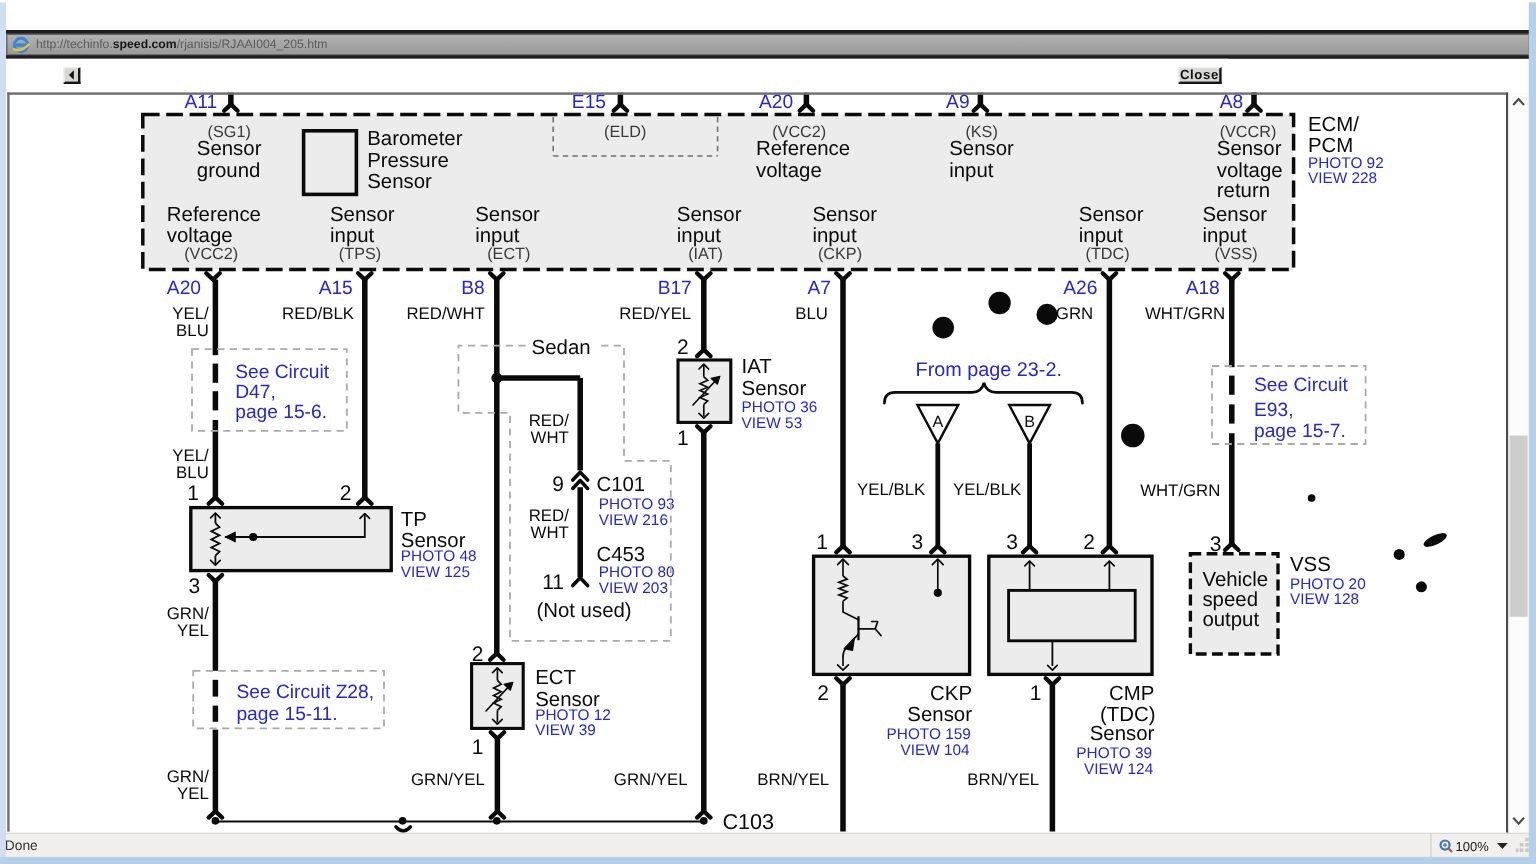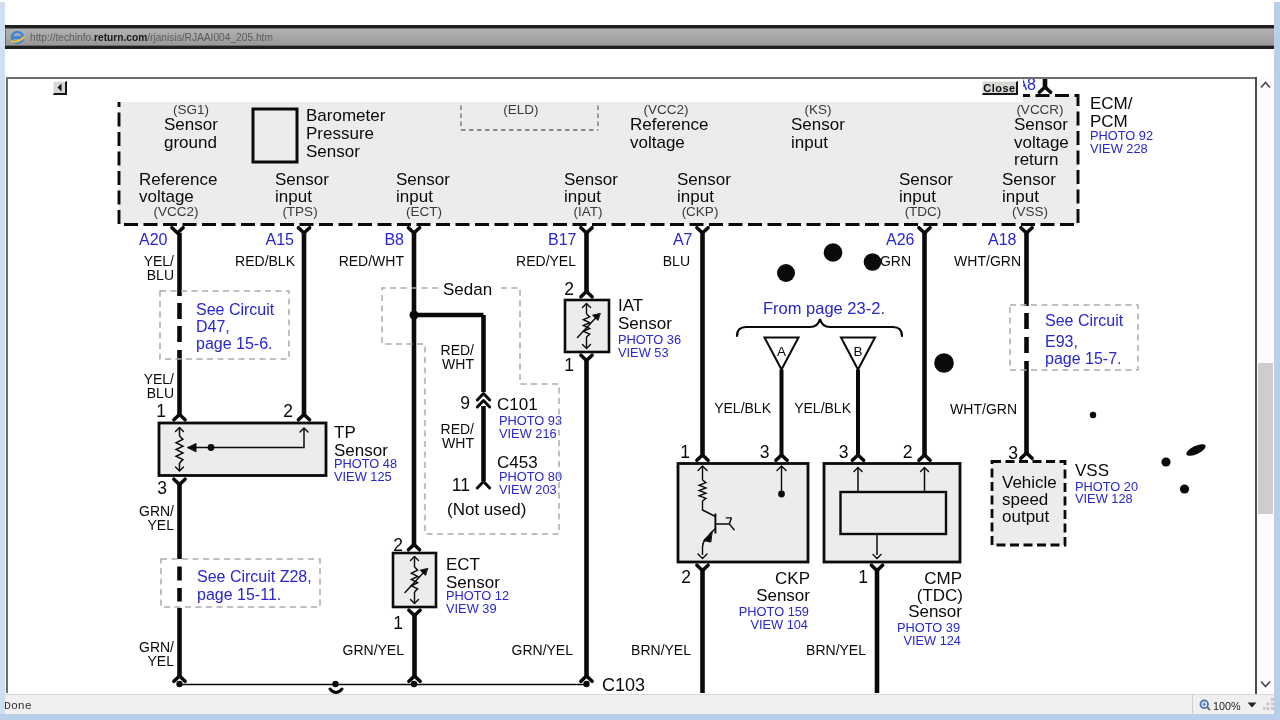--- a/index.html
+++ b/index.html
@@ -9,35 +9,35 @@
 #titletext { position:absolute; left:0; top:6px; width:1204px; text-align:center; font-size:12.5px; color:#1b1b1b; }
 .winbtn { position:absolute; top:6px; height:14px; border:1px solid #44535f; border-radius:2px 2px 3px 3px; }
 #btnmin { left:1188px; width:27px; background:linear-gradient(#f8fbfe,#dde9f5 45%,#c0d3e9 50%,#d7e4f3); }
 #btnmax { left:1216px; width:24px; background:linear-gradient(#f8fbfe,#dde9f5 45%,#c0d3e9 50%,#d7e4f3); }
 #btncls { left:1243px; width:29px; background:linear-gradient(#f4bfab,#e4876b 40%,#d2543a 55%,#dd6f4d); }
 #addrbar { position:absolute; left:0; top:25px; width:1280px; height:24px; background:#1f1f1f; }
 #addrfield { position:absolute; left:5px; top:2.5px; width:1270px; height:18px;
   background:linear-gradient(#b2b2b2,#9a9a9a); border:1px solid #6e6e6e; }
 #url { position:absolute; left:24px; top:3px; font-size:10.2px; color:#5c5c5c; white-space:pre; }
 #url b { color:#191919; }
-#toolbar { position:absolute; left:0; top:49px; width:1023px; height:28px; background:#ffffff;margin-top:25px; }
+#toolbar { position:absolute; left:0; top:49px; width:1023px; height:28px; background:#ffffff; }
 #backbtn { position:absolute; left:53px; top:6.5px; width:14px; height:14.5px; background:#d6d6d3;
   border-top:1px solid #f0f0f0; border-left:1px solid #efefef; border-right:2px solid #161616; border-bottom:2px solid #161616; }
 #backbtn svg { display:block; }
 #closebtn { position:absolute; left:982px; top:6.5px; width:36px; height:14.5px; background:#d8d8d5;
   border-top:1px solid #f0f0f0; border-left:1px solid #efefef; border-right:2px solid #161616; border-bottom:2px solid #161616;
   font-size:11px; font-weight:bold; color:#111; text-align:center; line-height:12px; letter-spacing:0.5px; }
 #frametop { position:absolute; left:5.5px; top:76.5px; width:1250px; height:2px; background:#6e6e6e; }
 #frameleft { position:absolute; left:5.5px; top:76.5px; width:2.5px; height:616.5px; background:#6e6e6e; }
 #divider { position:absolute; left:1254.5px; top:76.5px; width:2.5px; height:617px; background:#4c4c4c; }
 #sbar { position:absolute; left:1257px; top:77px; width:17px; height:616px; background:#fcfcfc; }
 #sthumb { position:absolute; left:1px; top:286px; width:15px; height:151px; background:#cdcdcd; }
 #statusbar { position:absolute; left:0; top:694px; width:1280px; height:20px; background:#f1f0ee;
   border-top:1px solid #d7d7d7; font-size:11.5px; color:#333; }
-#done { position:absolute; left:4px; top:4px;font-family:Liberation Mono, monospace; }
+#done { position:absolute; left:4px; top:4px; }
 #zoomsep { position:absolute; left:1192px; top:0; width:1px; height:20px; background:#d0d0d0; }
 #zoomtxt { position:absolute; left:1213px; top:4.5px; color:#222; font-size:10.8px; }
 #bottomstrip { position:absolute; left:0; top:714px; width:1280px; height:6px; background:#b7cfe9; }
 #leftstrip { position:absolute; left:0; top:2px; width:5px; height:712px; background:#cfdff0; }
 #rightstrip { position:absolute; left:1274px; top:2px; width:6px; height:712px; background:#b7cfe9; }
 #diagram { position:absolute; left:0; top:0; }
 </style></head>
 <body>
 <div id="win">
 <svg id="diagram" width="1280" height="720" viewBox="0 0 1280 720">
@@ -325,21 +325,21 @@
 <circle cx="1184.5" cy="489" r="4.6" fill="#0a0a0a"></circle>
 <ellipse cx="1196" cy="450" rx="10.5" ry="4" transform="rotate(-25 1196 450)" fill="#0a0a0a"></ellipse>
 </svg>
 <div id="addrbar">
       <div id="addrfield">
  <svg style="position:absolute;left:4px;top:1px" width="15" height="15" viewBox="0 0 16 16">
   <circle cx="8" cy="8" r="6" fill="none" stroke="#3a85d8" stroke-width="2.6"></circle>
   <rect x="3" y="6.6" width="10" height="3" fill="#3a85d8"></rect>
   <path d="M1 11.5 Q8 15 15.5 7" stroke="#e8c13c" stroke-width="2.2" fill="none"></path>
  </svg>
- <div id="url">http://techinfo.<b>return.com</b>/rjanisis/RJAAI004_205.htm</div>
+ <div id="url">http://techinfo.<b>speed.com</b>/rjanisis/RJAAI004_205.htm</div>
 </div>
     </div>
 <div id="toolbar">
  <div id="backbtn">
         <svg width="12" height="12">
           <path d="M7.5 1.5 L3.5 5.5 L7.5 9.5 Z" fill="#111"></path>
         </svg>
       </div>
  <div id="closebtn">Close</div>
 </div>

